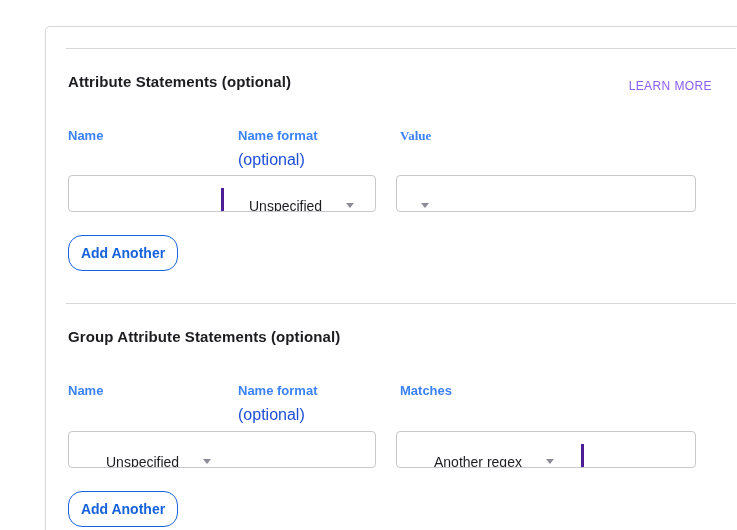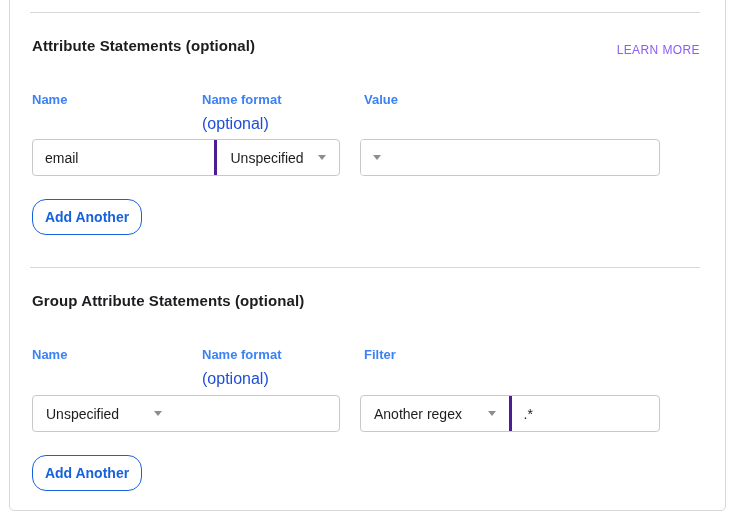--- a/index.html
+++ b/index.html
@@ -1,15 +1,15 @@
 <!DOCTYPE html>
 <html><head>
 <meta charset="utf-8">
 <style>
-  * { margin: 0; padding: 0; box-sizing: border-box; }
+  * { margin: 12px; padding: 0; box-sizing: border-box; }
   html, body {
     width: 737px; height: 530px;
     background: #ffffff;
     font-family: "Liberation Sans", sans-serif;
     position: relative;
     overflow: hidden;
   }
   .card {
     position: absolute;
     left: 9px; top: -10px;
@@ -122,21 +122,21 @@
 <div class="card"></div>
 
 <div class="divider" style="top:12px;"></div>
 
 <div class="section-title" style="top:37px;">Attribute Statements (optional)</div>
 
 <a class="learn-more" style="top:43px;">LEARN MORE</a>
 
 <div class="col-label" style="left:32px; top:92px;">Name</div>
 <div class="col-label" style="left:202px; top:92px;">Name format</div>
-<div class="col-label" style="left:364px; top:92px;">Value</div>
+<div class="col-label" style="left:364px; top:92px;font-family:Liberation Serif, serif;">Value</div>
 
 <div class="optional-note" style="left:202px; top:115px;">(optional)</div>
 
 <div class="field-row" style="left:32px; top:139px; width:308px;gap:42px;">
   <div class="cell" style="width:165px;">
     <input class="text-input" type="text" value="email" style="">
   </div>
   <div class="cell select" style="width:142px;">
     <span class="select-text">Unspecified</span>
     <span class="caret"></span>
@@ -150,21 +150,21 @@
 </div>
 
 <button class="add-btn" style="top:199px;">Add Another</button>
 
 <div class="divider" style="top:267px;"></div>
 
 <div class="section-title" style="top:292px;">Group Attribute Statements (optional)</div>
 
 <div class="col-label" style="left:32px; top:347px;">Name</div>
 <div class="col-label" style="left:202px; top:347px;">Name format</div>
-<div class="col-label" style="left:364px; top:347px;">Filter</div>
+<div class="col-label" style="left:364px; top:347px;">Matches</div>
 
 <div class="optional-note" style="left:202px; top:370px;">(optional)</div>
 
 <div class="field-row" style="left:32px; top:395px; width:308px;">
   <div class="cell select" style="width:142px;">
     <span class="select-text">Unspecified</span>
     <span class="caret"></span>
   </div>
 </div>
 

